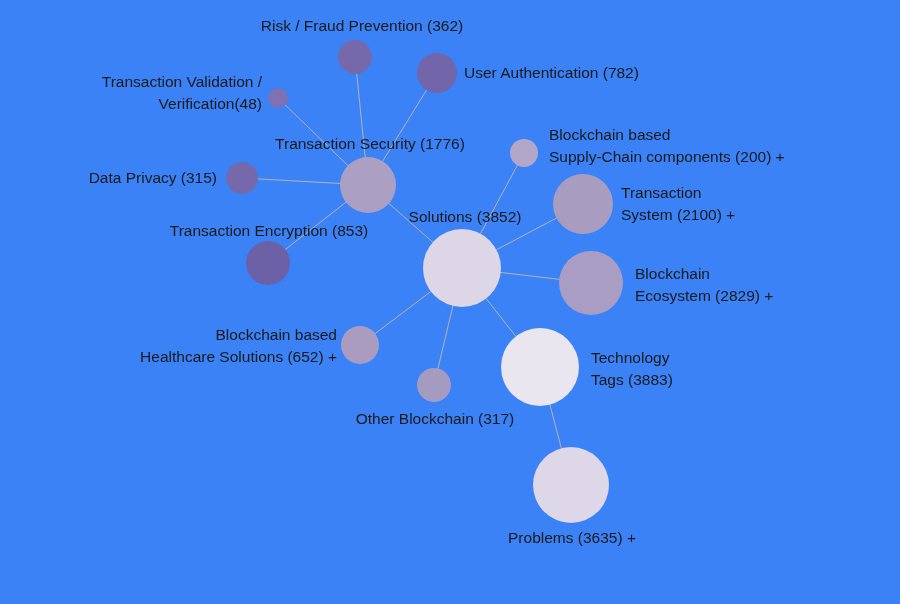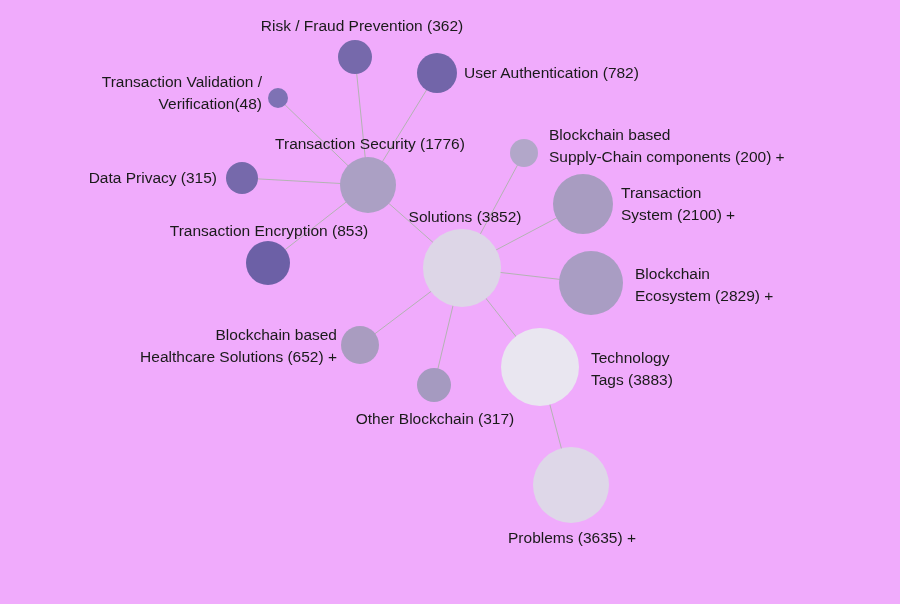--- a/index.html
+++ b/index.html
@@ -5,21 +5,21 @@
   html, body {
     margin: 0;
     padding: 0;
     background: #ffffff;
     font-family: "Liberation Sans", "DejaVu Sans", sans-serif;
   }
   .stage {
     position: relative;
     width: 900px;
     height: 604px;
-    background: #f0abfc;
+    background: #3b82f6;
     overflow: hidden;
   }
   svg { display: block; }
   .edge {
     stroke: #b3b3b3;
     stroke-width: 1;
   }
   .node-circle {
     stroke: none;
     cursor: pointer;

